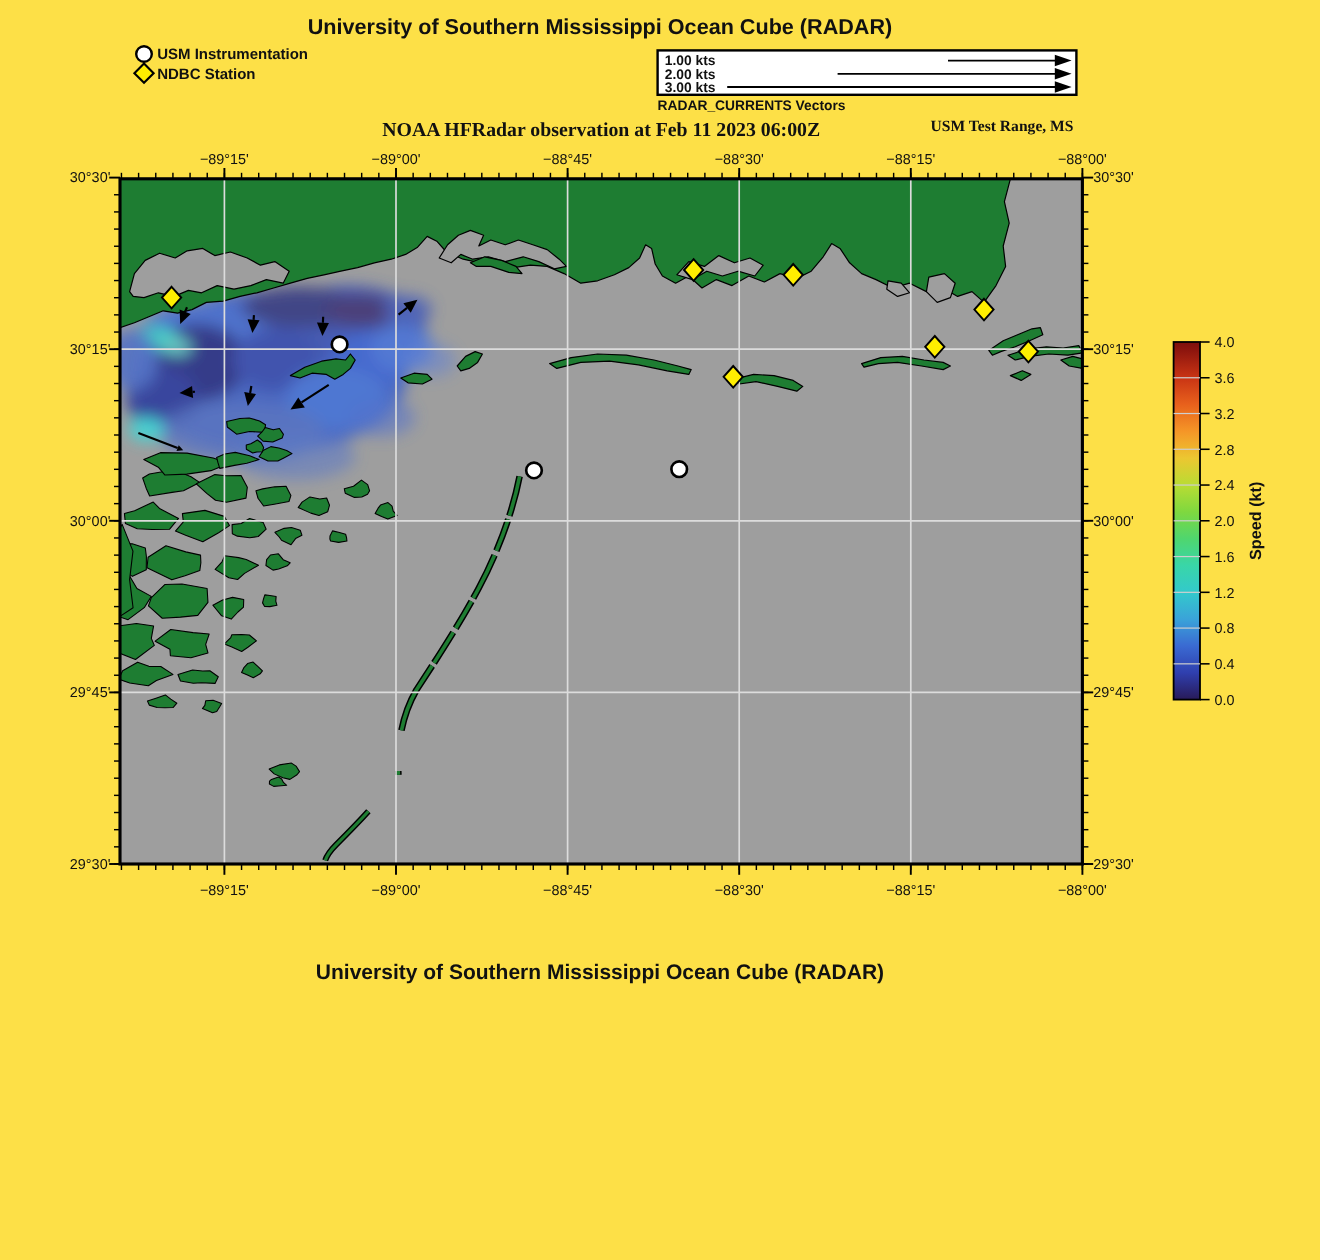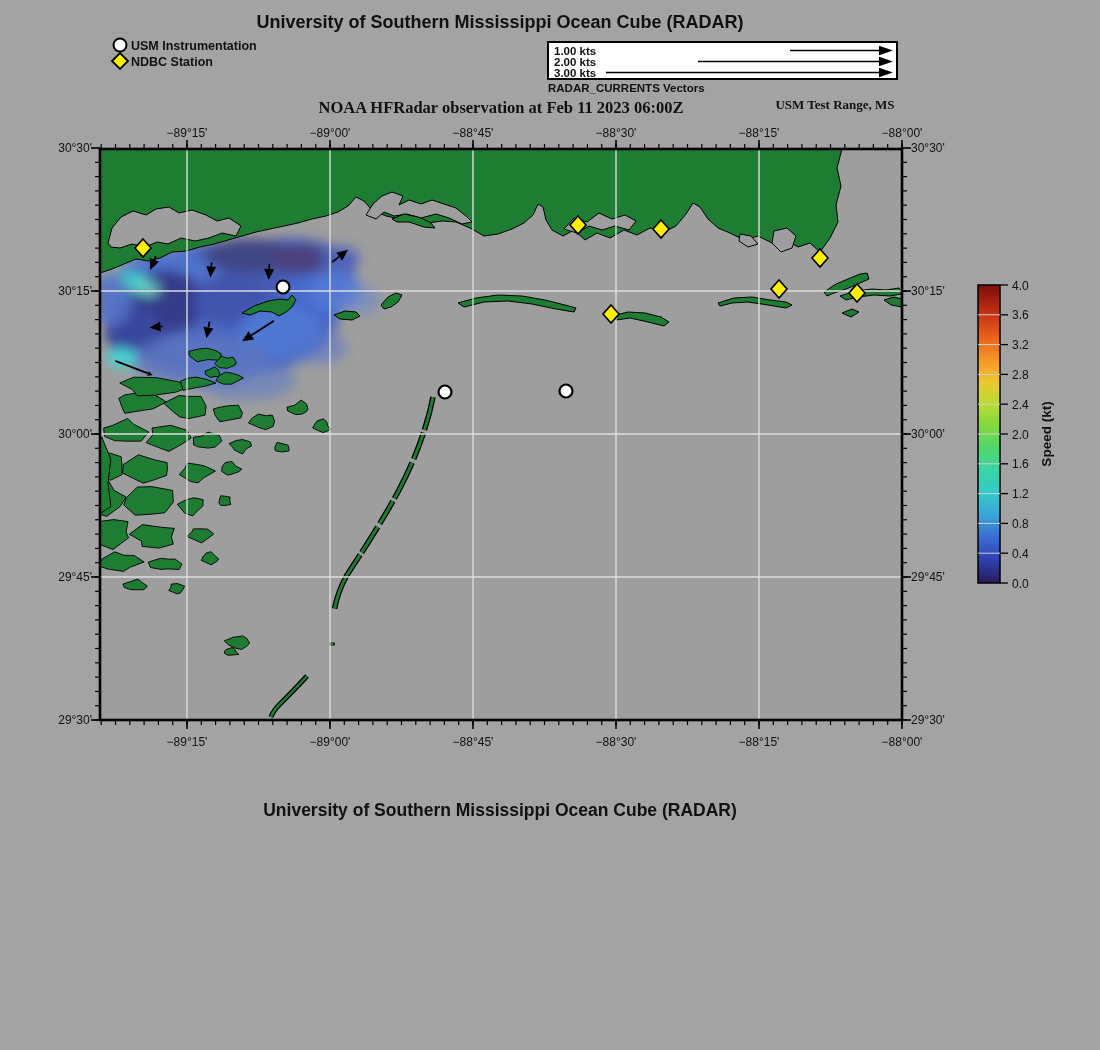--- a/index.html
+++ b/index.html
@@ -1,16 +1,16 @@
 <!DOCTYPE html>
 <html><head>
 <meta charset="utf-8">
 <style>
   html,body{margin:0;padding:0;background:#ffffff;}
-  .page{position:relative;width:1100px;height:1050px;background:#a3a3a3;overflow:hidden;
+  .page{position:relative;width:1100px;height:1050px;background:#fde047;overflow:hidden;
         font-family:"Liberation Sans",sans-serif;}
   svg text{font-family:"Liberation Sans",sans-serif;fill:#111111;}
   svg text.serif{font-family:"Liberation Serif",serif;}
 </style>
 </head>
 <body>
 
 <div class="page">
 <svg id="fig" width="1100" height="1050" viewBox="0 0 1100 1050">
 

